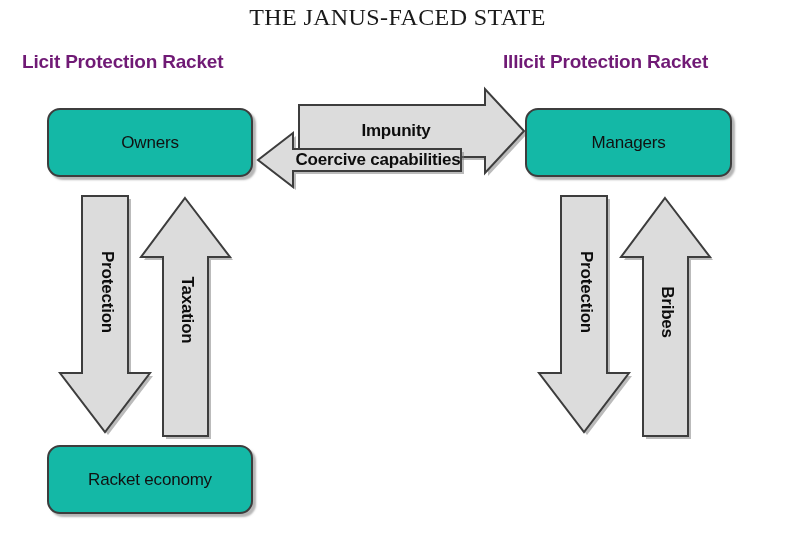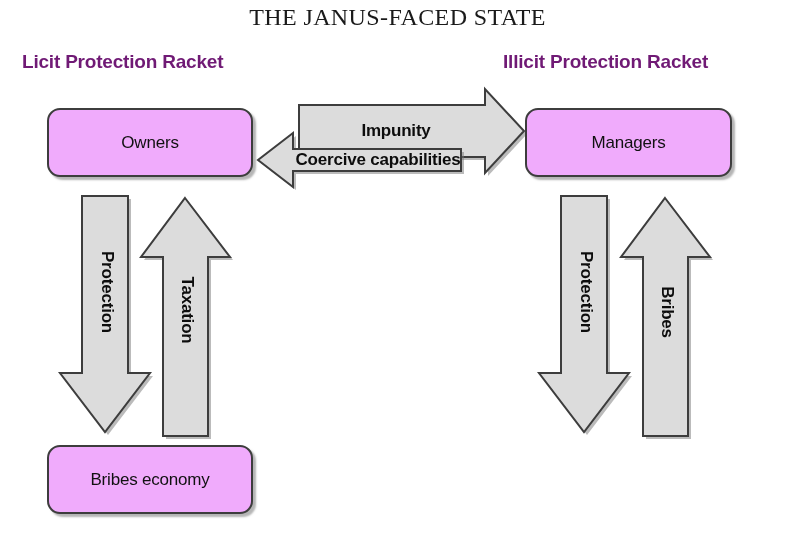--- a/index.html
+++ b/index.html
@@ -40,21 +40,21 @@
     letter-spacing: -0.2px;
     color: #701a75;
     white-space: nowrap;
   }
   #heading-licit  { left: 22px;  top: 51px; }
   #heading-illicit{ left: 503px; top: 51px; }
 
   
   .node-box {
     position: absolute;
-    background: #f0abfc;
+    background: #14b8a6;
     border: 2px solid #3d3d3d;
     border-radius: 13px;
     box-sizing: border-box;
     box-shadow: 3px 3px 2px rgba(120,120,120,0.55);
     display: flex;
     align-items: center;
     justify-content: center;
   }
   .node-label {
     font-family: "Liberation Sans", sans-serif;
@@ -147,17 +147,17 @@
 
   <div class="node-box" id="box-owners">
     <span class="node-label">Owners</span>
   </div>
 
   <div class="node-box" id="box-managers">
     <span class="node-label">Managers</span>
   </div>
 
   <div class="node-box" id="box-licit-economy">
-    <span class="node-label">Bribes economy</span>
+    <span class="node-label">Racket economy</span>
   </div>
 
 
 </div>
 
 </body></html>

